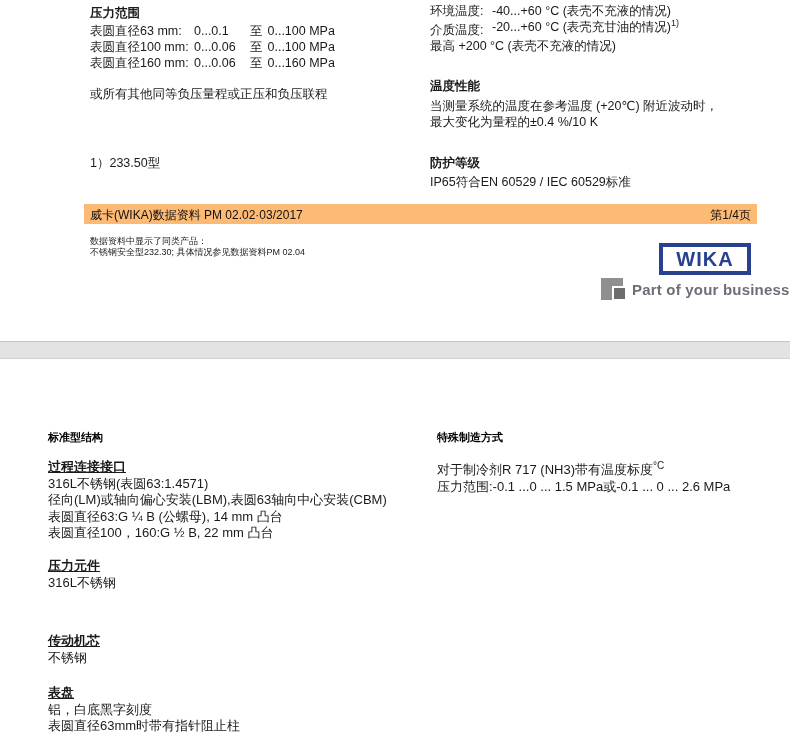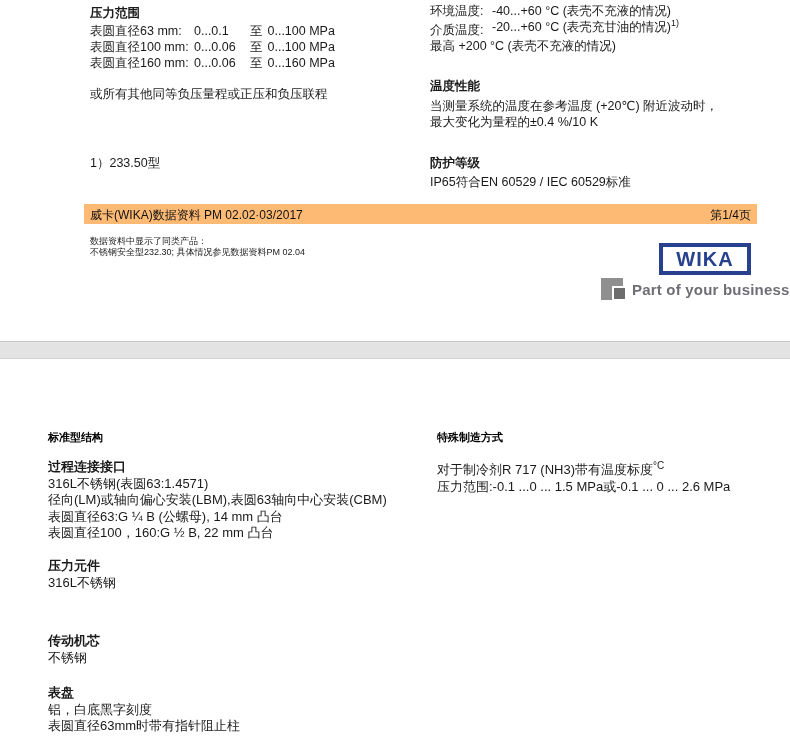--- a/index.html
+++ b/index.html
@@ -52,21 +52,21 @@
   }
 
   
   .pagebreak{
     left:0;top:341px;width:790px;height:18px;background:#e3e3e3;
     border-top:1px solid #c6c6c6;border-bottom:1px solid #d2d2d2;
     box-sizing:border-box;
   }
 
   
-  .sec-title{font-weight:bold;}
+  .sec-title{font-weight:bold;text-decoration:underline;}
 </style>
 </head>
 <body>
 
 <div class="abs t12" style="left:90px;top:5px;width:340px;">
   <div class="b">压力范围</div>
   <div style="height:2px;"></div>
   <div class="prow">
     <span class="plabel">表圆直径63 mm:</span>
     <span class="plow">0...0.1</span>

